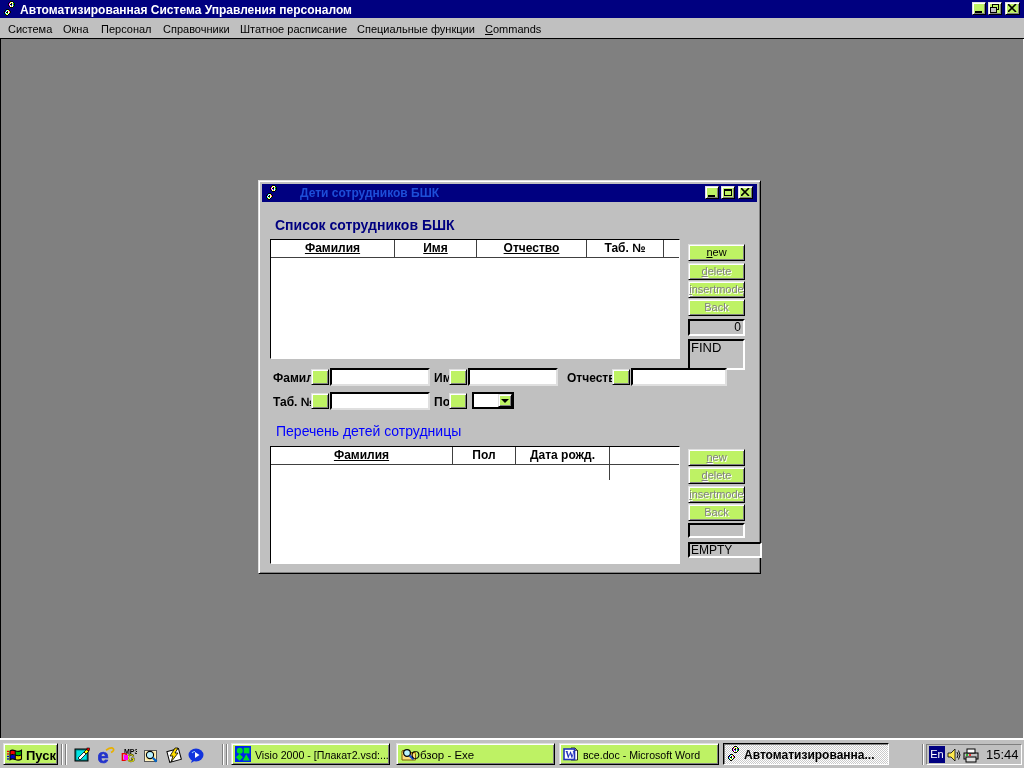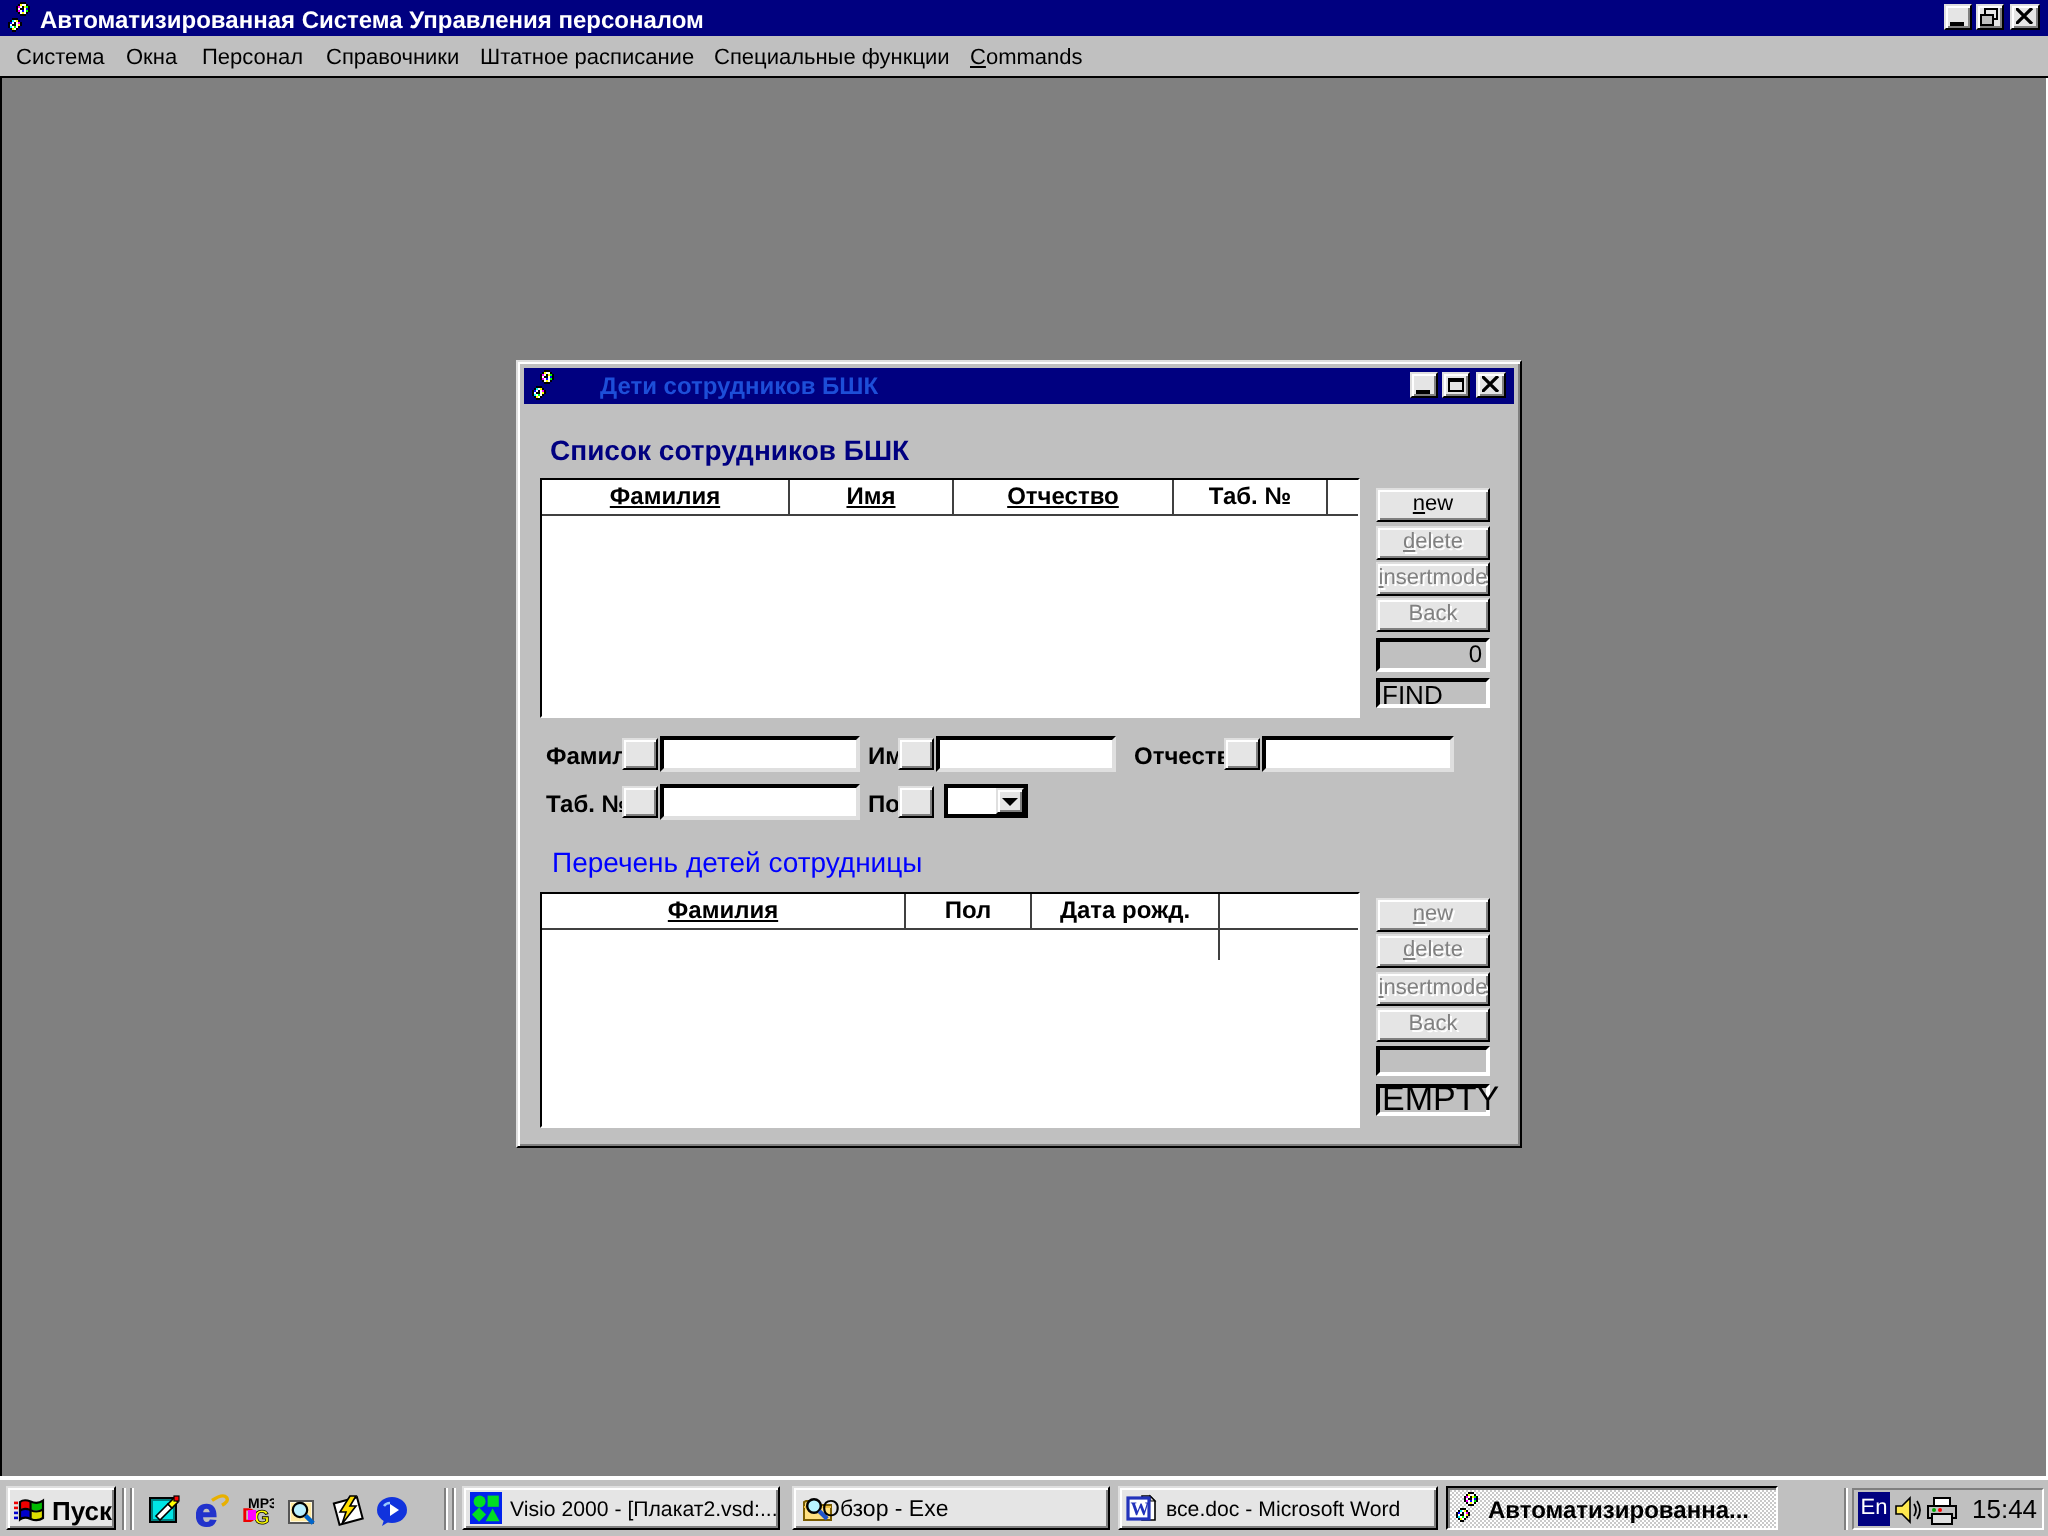--- a/index.html
+++ b/index.html
@@ -1,19 +1,19 @@
 <!DOCTYPE html>
 <html><head>
 <meta charset="utf-8">
 <style>
 * { margin:0; padding:0; box-sizing:border-box; }
 html,body { width:1024px; height:768px; overflow:hidden; }
 body { font-family:"Liberation Sans", sans-serif; background:#808080; position:relative; }
 .abs { position:absolute; }
-.raised { background:#e5e5e5; border:1px solid; border-color:#dfdfdf #000 #000 #dfdfdf; box-shadow: inset 1px 1px 0 #fff, inset -1px -1px 0 #808080; }
+.raised { background:#bef264; border:1px solid; border-color:#dfdfdf #000 #000 #dfdfdf; box-shadow: inset 1px 1px 0 #fff, inset -1px -1px 0 #808080; }
 .sunkb { background:#c0c0c0; border:2px solid; border-color:#000 #fff #fff #000; }
 .inp { background:#fff; border:2px solid; border-color:#000 #dfdfdf #dfdfdf #000; }
 .dis { color:#808080; text-shadow:1px 1px 0 #fff; }
 .btxt { font-size:11px; text-align:center; overflow:hidden; }
 </style>
 </head>
 <body>
 
 <div class="abs" style="left:0;top:0;width:1024px;height:18px;background:#000080;"></div>
 <svg class="abs" style="left:4px;top:1px" width="12" height="16" viewBox="0 0 12 16" id="icon-main">
@@ -213,21 +213,21 @@
       <div style="width:110px;height:18px;line-height:17px;text-align:center;border-right:1px solid #404040;"><u>Отчество</u></div>
       <div style="width:77px;height:18px;line-height:17px;text-align:center;border-right:1px solid #404040;">Таб. №</div>
     </div>
   </div>
 
   <div class="abs raised btxt" style="left:429px;top:63px;width:57px;height:17px;line-height:15px;"><u>n</u>ew</div>
   <div class="abs raised btxt dis" style="left:429px;top:82px;width:57px;height:17px;line-height:15px;"><u>d</u>elete</div>
   <div class="abs raised btxt dis" style="left:429px;top:100px;width:57px;height:17px;line-height:15px;"><u>i</u>nsertmode</div>
   <div class="abs raised btxt dis" style="left:429px;top:118px;width:57px;height:17px;line-height:15px;">Back</div>
   <div class="abs sunkb" style="left:429px;top:138px;width:57px;height:17px;font-size:12px;text-align:right;line-height:13px;padding-right:2px;">0</div>
-  <div class="abs sunkb" style="left:429px;top:158px;width:57px;height:15px;font-size:13px;line-height:13px;padding-left:1px;">FIND</div>
+  <div class="abs sunkb" style="left:429px;top:158px;width:57px;height:31px;font-size:13px;line-height:13px;padding-left:1px;">FIND</div>
 
   <div class="abs" style="left:14px;top:190px;font-size:12px;font-weight:bold;width:52px;overflow:hidden;white-space:nowrap;">Фамилия</div>
   <div class="abs raised" style="left:52px;top:188px;width:18px;height:16px;"></div>
   <div class="abs inp" style="left:71px;top:187px;width:100px;height:18px;"></div>
   <div class="abs" style="left:175px;top:190px;font-size:12px;font-weight:bold;width:28px;overflow:hidden;white-space:nowrap;">Имя</div>
   <div class="abs raised" style="left:190px;top:188px;width:18px;height:16px;"></div>
   <div class="abs inp" style="left:209px;top:187px;width:90px;height:18px;"></div>
   <div class="abs" style="left:308px;top:190px;font-size:12px;font-weight:bold;width:58px;overflow:hidden;white-space:nowrap;">Отчество</div>
   <div class="abs raised" style="left:353px;top:188px;width:18px;height:16px;"></div>
   <div class="abs inp" style="left:372px;top:187px;width:96px;height:18px;"></div>
@@ -251,21 +251,21 @@
       <div style="width:63px;height:18px;line-height:17px;text-align:center;border-right:1px solid #404040;">Пол</div>
       <div style="width:94px;height:33px;line-height:17px;text-align:center;border-right:1px solid #404040;">Дата рожд.</div>
     </div>
   </div>
 
   <div class="abs raised btxt dis" style="left:429px;top:268px;width:57px;height:17px;line-height:15px;"><u>n</u>ew</div>
   <div class="abs raised btxt dis" style="left:429px;top:286px;width:57px;height:17px;line-height:15px;"><u>d</u>elete</div>
   <div class="abs raised btxt dis" style="left:429px;top:305px;width:57px;height:17px;line-height:15px;"><u>i</u>nsertmode</div>
   <div class="abs raised btxt dis" style="left:429px;top:323px;width:57px;height:17px;line-height:15px;">Back</div>
   <div class="abs sunkb" style="left:429px;top:342px;width:57px;height:15px;"></div>
-  <div class="abs sunkb" style="left:429px;top:361px;width:57px;height:16px;font-size:17px;line-height:12px;padding-left:1px;">EMPTY</div>
+  <div class="abs sunkb" style="left:429px;top:361px;width:74px;height:16px;font-size:12px;line-height:12px;padding-left:1px;">EMPTY</div>
 </div>
 
 <div class="abs" style="left:0;top:738px;width:1024px;height:2px;background:#fff;"></div>
 <div class="abs" style="left:0;top:740px;width:1024px;height:28px;background:#c0c0c0;"></div>
 
 <div class="abs raised" style="left:3px;top:743px;width:55px;height:22px;"></div>
 <svg class="abs" style="left:7px;top:747px" width="18" height="15" id="winlogo">
     <g>
       <rect x="0" y="3.8" width="2" height="1.3" fill="#e00"></rect>
       <rect x="0" y="6.3" width="2" height="1.3" fill="#e00"></rect>

